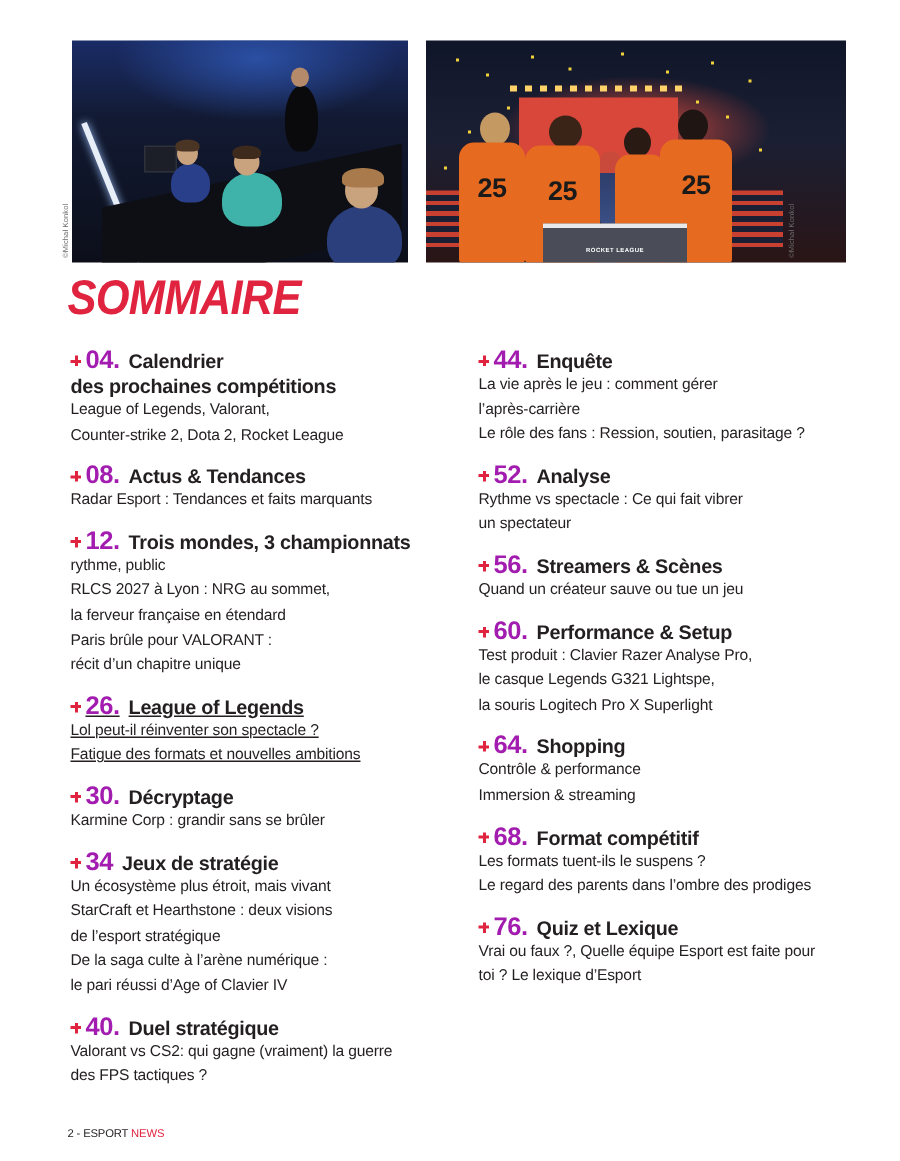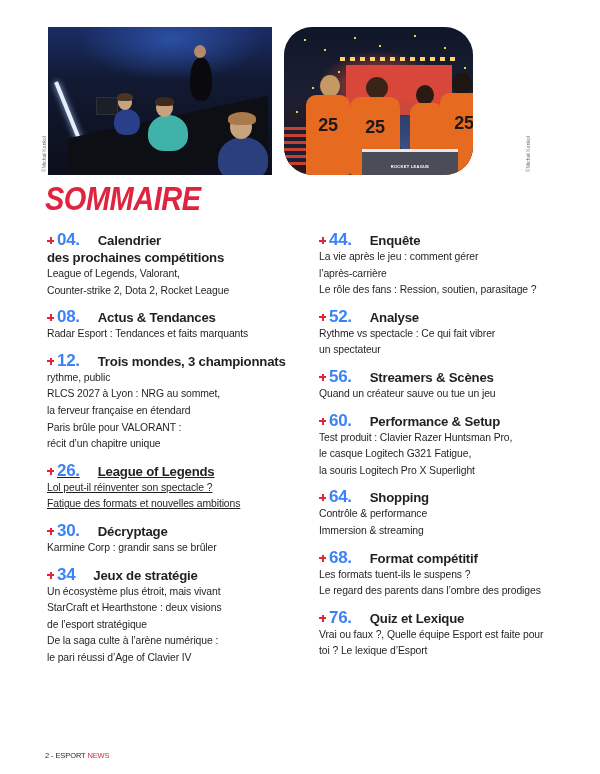--- a/index.html
+++ b/index.html
@@ -4,24 +4,24 @@
 <style>
   * { margin: 0; padding: 0; box-sizing: border-box; }
   html, body { width: 600px; height: 774px; background: #ffffff; overflow: hidden; }
   body { position: relative; font-family: "Liberation Sans", "DejaVu Sans", sans-serif; color: #231f20; }
 
   .photo { position: absolute; top: 27px; height: 148px; overflow: hidden; }
   .photo-left { left: 48px; width: 224px;
     background:
       radial-gradient(ellipse 60% 40% at 55% 8%, #2b4fa3 0%, rgba(43,79,163,0) 70%),
       linear-gradient(180deg, #1a2c66 0%, #121a33 35%, #0c0f1a 100%); }
-  .photo-right { left: 284px; width: 189px;
+  .photo-right { left: 284px; width: 280px;
     background:
       radial-gradient(ellipse 40% 30% at 50% 40%, #d94a3a 0%, rgba(217,74,58,0) 80%),
-      linear-gradient(180deg, #101629 0%, #1b1f33 45%, #2a1516 100%); border-radius: 28px; }
+      linear-gradient(180deg, #101629 0%, #1b1f33 45%, #2a1516 100%); }
 
   
   .glow-bar { position: absolute; left: 6px; top: 55px; width: 4px; height: 100px; background: #e8eef8; transform: rotate(-22deg); transform-origin: top; box-shadow: 0 0 6px #9fc3ff; }
   .player { position: absolute; border-radius: 50% 50% 40% 40%; }
   .p-head { position: absolute; border-radius: 50%; background: #c9a27e; }
   .p-hair { position: absolute; border-radius: 50% 50% 30% 30%; }
   .desk { position: absolute; background: #0e0f14; }
   .monitor { position: absolute; background: #1c1f28; border: 1px solid #2d313c; }
 
   
@@ -45,22 +45,22 @@
   .col { position: absolute; top: 232px; }
   .col-left { left: 47px; width: 270px; }
   .col-right { left: 319px; width: 280px; }
 
   .entry { position: relative; }
   .entry-head { display: flex; align-items: baseline; white-space: nowrap; line-height: 16px; }
   .bullet { display: inline-block; width: 7px; height: 7px; margin-right: 3px; position: relative; top: -1px; }
   .bullet::before, .bullet::after { content: ""; position: absolute; background: #e0243f; }
   .bullet::before { left: 2.5px; top: 0; width: 2px; height: 7px; }
   .bullet::after { left: 0; top: 2.5px; width: 7px; height: 2px; }
-  .num { font-size: 17px; font-weight: bold; color: #3b82f6; letter-spacing: -0.3px; }
-  .etitle { font-size: 13.2px; font-weight: bold; color: #231f20; margin-left: 18px; letter-spacing: -0.2px; }
+  .num { font-size: 17px; font-weight: bold; color: #a21caf; letter-spacing: -0.3px; }
+  .etitle { font-size: 13.2px; font-weight: bold; color: #231f20; margin-left: 6px; letter-spacing: -0.2px; }
   .etitle2 { font-size: 13.2px; font-weight: bold; color: #231f20; line-height: 17px; letter-spacing: -0.2px; }
   .line { font-size: 10.4px; line-height: 16.6px; color: #231f20; white-space: nowrap; letter-spacing: -0.1px; }
 
   .footer { position: absolute; left: 45px; top: 751px; font-size: 7.5px; color: #231f20; letter-spacing: -0.1px; }
   .footer .brand { color: #e0243f; }
 </style>
 </head>
 <body>
 
 <div class="photo photo-left">
@@ -189,20 +189,29 @@
         <span class="num">34</span>
         <span class="etitle">Jeux de stratégie</span>
       </div>
     <div class="line">Un écosystème plus étroit, mais vivant</div>
     <div class="line">StarCraft et Hearthstone : deux visions</div>
     <div class="line">de l’esport stratégique</div>
     <div class="line">De la saga culte à l’arène numérique :</div>
     <div class="line">le pari réussi d’Age of Clavier IV</div>
   </div>
 
+  <div class="entry" style="margin-top:10px;">
+    <div class="entry-head">
+        <span class="bullet"></span>
+        <span class="num">40.</span>
+        <span class="etitle">Duel stratégique</span>
+      </div>
+    <div class="line">Valorant vs CS2: qui gagne (vraiment) la guerre</div>
+    <div class="line">des FPS tactiques ?</div>
+  </div>
 </div>
 
 <div class="col col-right">
   <div class="entry">
     <div class="entry-head">
         <span class="bullet"></span>
         <span class="num">44.</span>
         <span class="etitle">Enquête</span>
       </div>
     <div class="line">La vie après le jeu : comment gérer</div>
@@ -228,22 +237,22 @@
       </div>
     <div class="line">Quand un créateur sauve ou tue un jeu</div>
   </div>
 
   <div class="entry" style="margin-top:10px;">
     <div class="entry-head">
         <span class="bullet"></span>
         <span class="num">60.</span>
         <span class="etitle">Performance &amp; Setup</span>
       </div>
-    <div class="line">Test produit : Clavier Razer Huntsman Pro,</div>
-    <div class="line">le casque Logitech G321 Fatigue,</div>
+    <div class="line">Test produit : Clavier Razer Analyse Pro,</div>
+    <div class="line">le casque Legends G321 Lightspe,</div>
     <div class="line">la souris Logitech Pro X Superlight</div>
   </div>
 
   <div class="entry" style="margin-top:10px;">
     <div class="entry-head">
         <span class="bullet"></span>
         <span class="num">64.</span>
         <span class="etitle">Shopping</span>
       </div>
     <div class="line">Contrôle &amp; performance</div>

